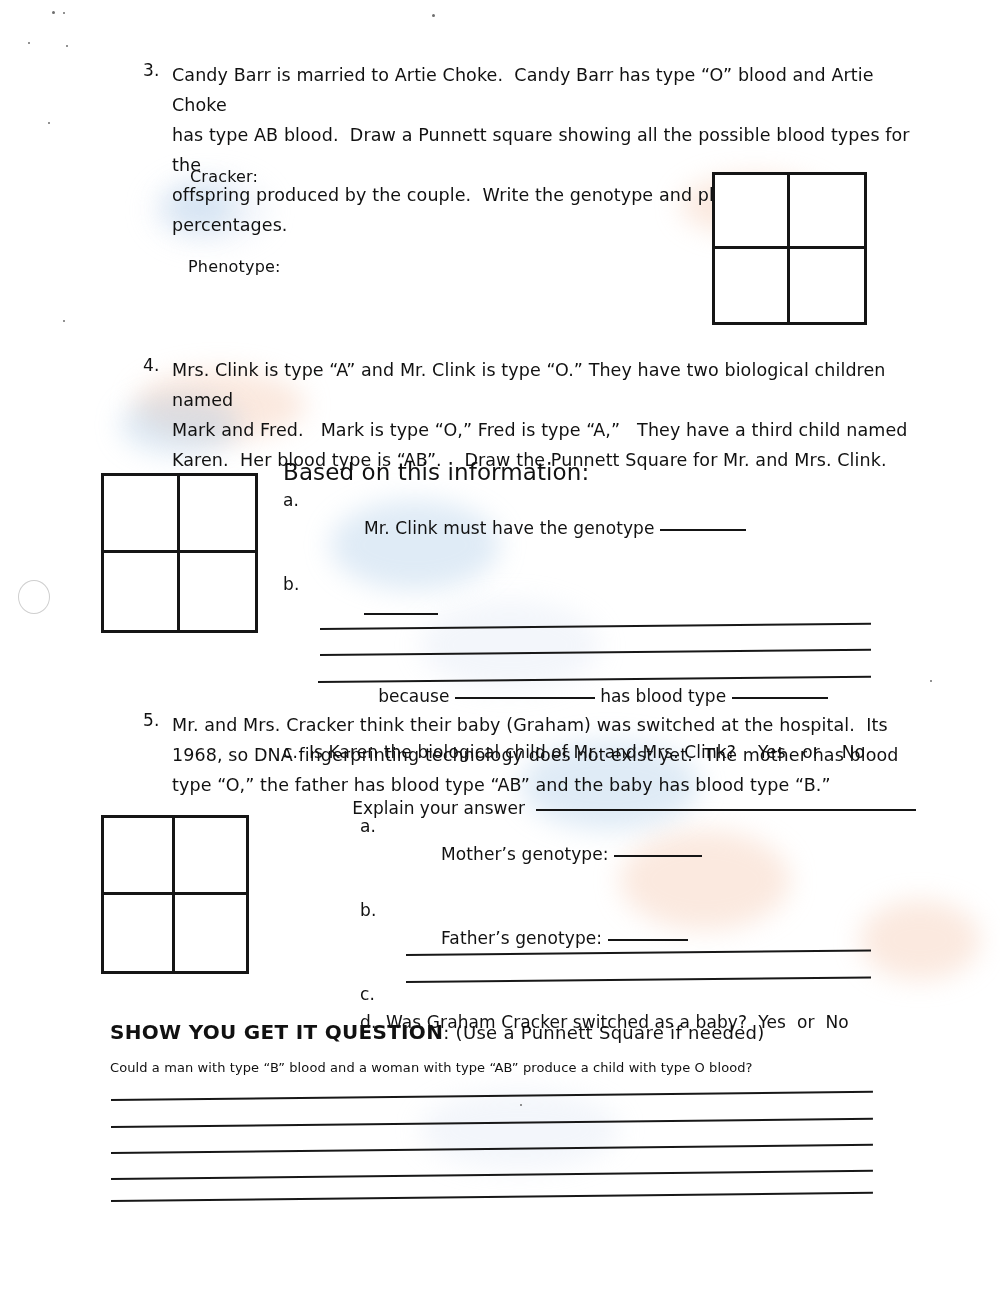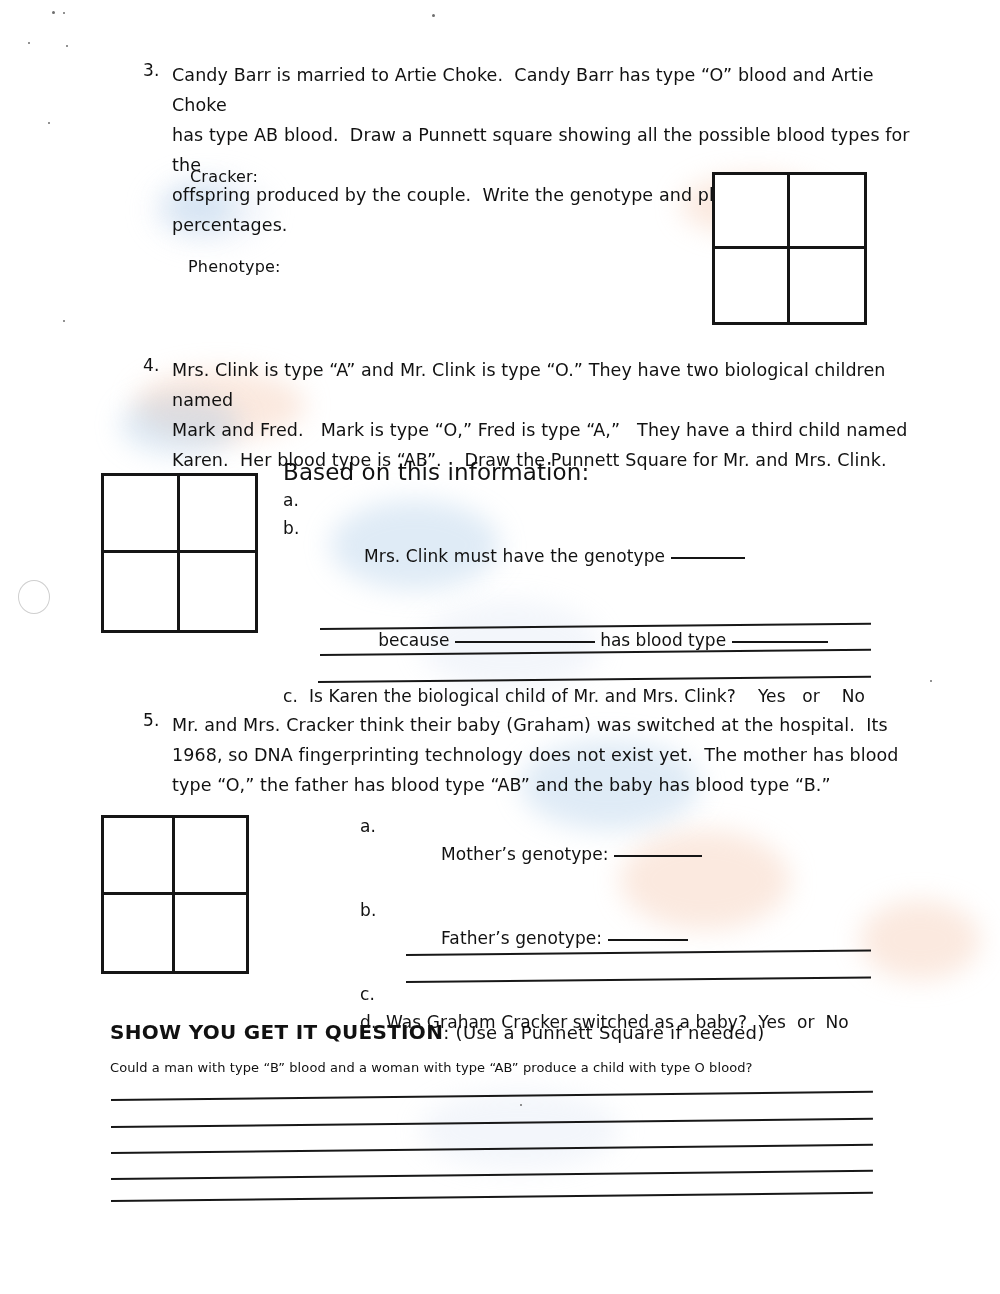--- a/index.html
+++ b/index.html
@@ -215,38 +215,44 @@
       <div class="cell"></div>
       <div class="cell"></div>
       <div class="cell"></div>
     </div>
 
     <div class="subgroup" style="left:283px; top:458px; width:620px;">
       <div class="subhead">Based on this information:</div>
 
       <div class="subitem">
         <span class="marker">a.</span>
+        <span class="body">
+          <span>Mr. Clink must have the genotype </span><span class="blank" style="width:86px;"></span>
+        </span>
       </div>
 
       <div class="subitem">
         <span class="marker">b.</span>
         <span class="body">
-          <span>Mrs. Clink must have the genotype </span><span class="blank" style="width:74px;"></span>
+          <span class="blank" style="width:74px;"></span>
         </span>
       </div>
 
       <div class="indent-line">
         <span>because </span><span class="blank" style="width:140px;"></span><span> has blood type </span><span class="blank" style="width:96px;"></span>
       </div>
 
       <div class="subitem">
         <span class="marker">c.</span>
         <span class="body">Is Karen the biological child of Mr. and Mrs. Clink?    Yes   or    No</span>
       </div>
 
+      <div class="indent-line2">
+        <span>Explain your answer  </span><span class="blank" style="width:380px;"></span>
+      </div>
     </div>
 
     <div class="rule" style="left:320px; top:628px; width:551px; transform:rotate(-0.55deg);"></div>
     <div class="rule" style="left:320px; top:654px; width:551px; transform:rotate(-0.55deg);"></div>
     <div class="rule" style="left:318px; top:681px; width:553px; transform:rotate(-0.55deg);"></div>
   </div>
 
   <div class="qblock" style="left:0; top:0;">
     <div class="qnum" style="left:143px; top:710px;">5.</div>
     <div class="qtext" style="position:absolute; left:172px; top:710px; width:745px;">Mr. and Mrs. Cracker think their baby (Graham) was switched at the hospital.  Its

